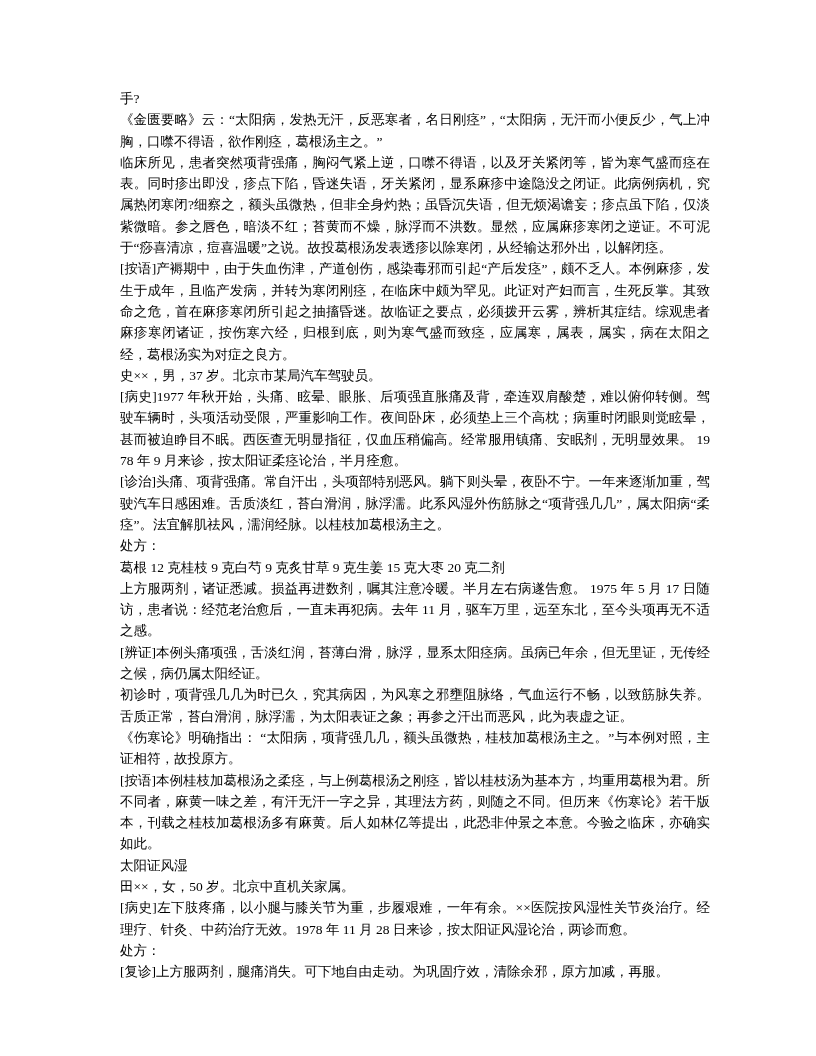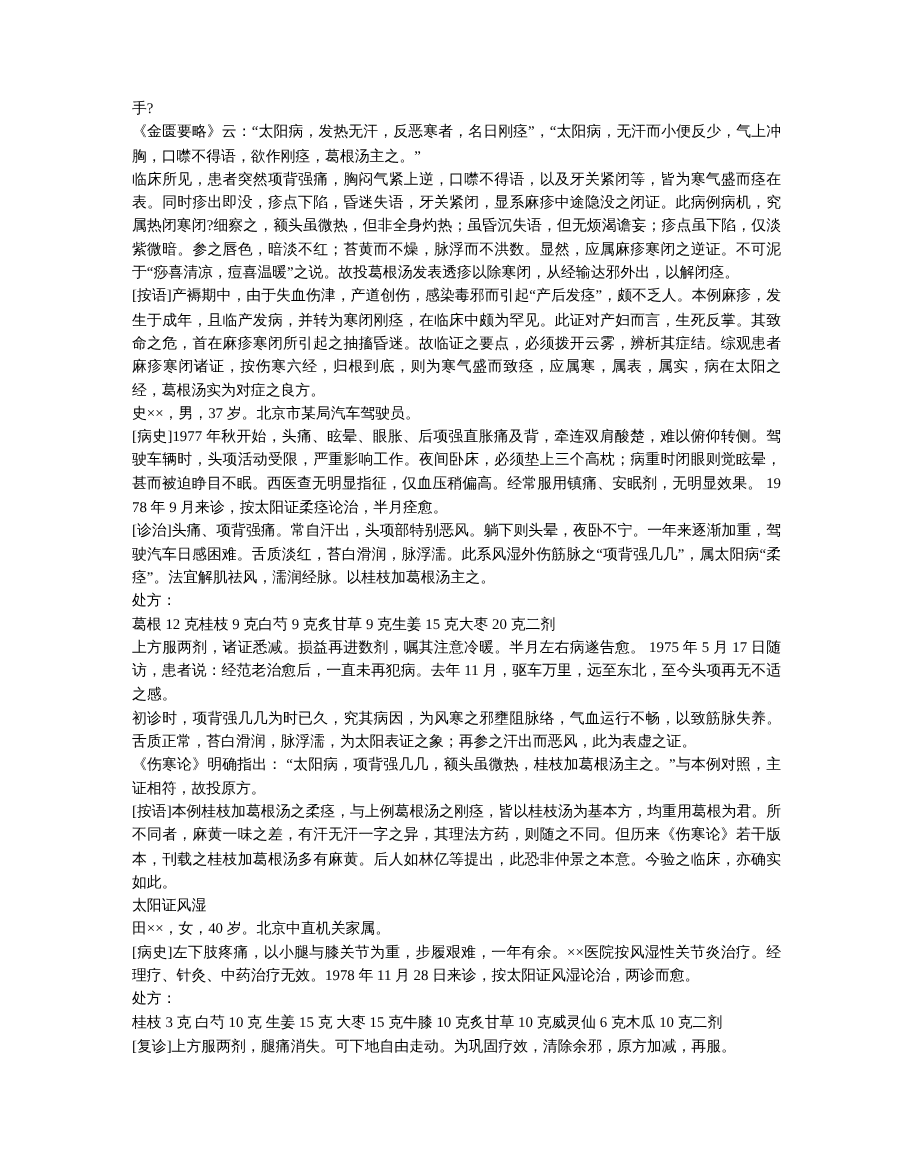--- a/index.html
+++ b/index.html
@@ -38,23 +38,23 @@
     <p class="para">手?</p>
     <p class="para">《金匮要略》云：“太阳病，发热无汗，反恶寒者，名日刚痉”，“太阳病，无汗而小便反少，气上冲胸，口噤不得语，欲作刚痉，葛根汤主之。”</p>
     <p class="para">临床所见，患者突然项背强痛，胸闷气紧上逆，口噤不得语，以及牙关紧闭等，皆为寒气盛而痉在表。同时疹出即没，疹点下陷，昏迷失语，牙关紧闭，显系麻疹中途隐没之闭证。此病例病机，究属热闭寒闭?细察之，额头虽微热，但非全身灼热；虽昏沉失语，但无烦渴谵妄；疹点虽下陷，仅淡紫微暗。参之唇色，暗淡不红；苔黄而不燥，脉浮而不洪数。显然，应属麻疹寒闭之逆证。不可泥于“痧喜清凉，痘喜温暖”之说。故投葛根汤发表透疹以除寒闭，从经输达邪外出，以解闭痉。</p>
     <p class="para">[按语]产褥期中，由于失血伤津，产道创伤，感染毒邪而引起“产后发痉”，颇不乏人。本例麻疹，发生于成年，且临产发病，并转为寒闭刚痉，在临床中颇为罕见。此证对产妇而言，生死反掌。其致命之危，首在麻疹寒闭所引起之抽搐昏迷。故临证之要点，必须拨开云雾，辨析其症结。综观患者麻疹寒闭诸证，按伤寒六经，归根到底，则为寒气盛而致痉，应属寒，属表，属实，病在太阳之经，葛根汤实为对症之良方。</p>
     <p class="para">史××，男，37 岁。北京市某局汽车驾驶员。</p>
     <p class="para">[病史]1977 年秋开始，头痛、眩晕、眼胀、后项强直胀痛及背，牵连双肩酸楚，难以俯仰转侧。驾驶车辆时，头项活动受限，严重影响工作。夜间卧床，必须垫上三个高枕；病重时闭眼则觉眩晕，甚而被迫睁目不眠。西医查无明显指征，仅血压稍偏高。经常服用镇痛、安眠剂，无明显效果。 1978 年 9 月来诊，按太阳证柔痉论治，半月痊愈。</p>
     <p class="para">[诊治]头痛、项背强痛。常自汗出，头项部特别恶风。躺下则头晕，夜卧不宁。一年来逐渐加重，驾驶汽车日感困难。舌质淡红，苔白滑润，脉浮濡。此系风湿外伤筋脉之“项背强几几”，属太阳病“柔痉”。法宜解肌祛风，濡润经脉。以桂枝加葛根汤主之。</p>
     <p class="para">处方：</p>
     <p class="para">葛根 12 克桂枝 9 克白芍 9 克炙甘草 9 克生姜 15 克大枣 20 克二剂</p>
     <p class="para">上方服两剂，诸证悉减。损益再进数剂，嘱其注意冷暖。半月左右病遂告愈。 1975 年 5 月 17 日随访，患者说：经范老治愈后，一直未再犯病。去年 11 月，驱车万里，远至东北，至今头项再无不适之感。</p>
+    <p class="para">[辨证]本例头痛项强，舌淡红润，苔薄白滑，脉浮，显系太阳痉病。虽病已年余，但无里证，无传经之候，病仍属太阳经证。</p>
     <p class="para">初诊时，项背强几几为时已久，究其病因，为风寒之邪壅阻脉络，气血运行不畅，以致筋脉失养。舌质正常，苔白滑润，脉浮濡，为太阳表证之象；再参之汗出而恶风，此为表虚之证。</p>
     <p class="para">《伤寒论》明确指出： “太阳病，项背强几几，额头虽微热，桂枝加葛根汤主之。”与本例对照，主证相符，故投原方。</p>
     <p class="para">[按语]本例桂枝加葛根汤之柔痉，与上例葛根汤之刚痉，皆以桂枝汤为基本方，均重用葛根为君。所不同者，麻黄一味之差，有汗无汗一字之异，其理法方药，则随之不同。但历来《伤寒论》若干版本，刊载之桂枝加葛根汤多有麻黄。后人如林亿等提出，此恐非仲景之本意。今验之临床，亦确实如此。</p>
     <p class="para">太阳证风湿</p>
-    <p class="para">田××，女，40 岁。北京中直机关家属。</p>
+    <p class="para">田××，女，50 岁。北京中直机关家属。</p>
     <p class="para">[病史]左下肢疼痛，以小腿与膝关节为重，步履艰难，一年有余。××医院按风湿性关节炎治疗。经理疗、针灸、中药治疗无效。1978 年 11 月 28 日来诊，按太阳证风湿论治，两诊而愈。</p>
     <p class="para">处方：</p>
-    <p class="para">桂枝 3 克 白芍 10 克  生姜 15 克  大枣 15 克牛膝 10 克炙甘草 10 克威灵仙 6 克木瓜 10 克二剂</p>
     <p class="para">[复诊]上方服两剂，腿痛消失。可下地自由走动。为巩固疗效，清除余邪，原方加减，再服。</p>
   </div>
 </div>
 
 </body></html>

